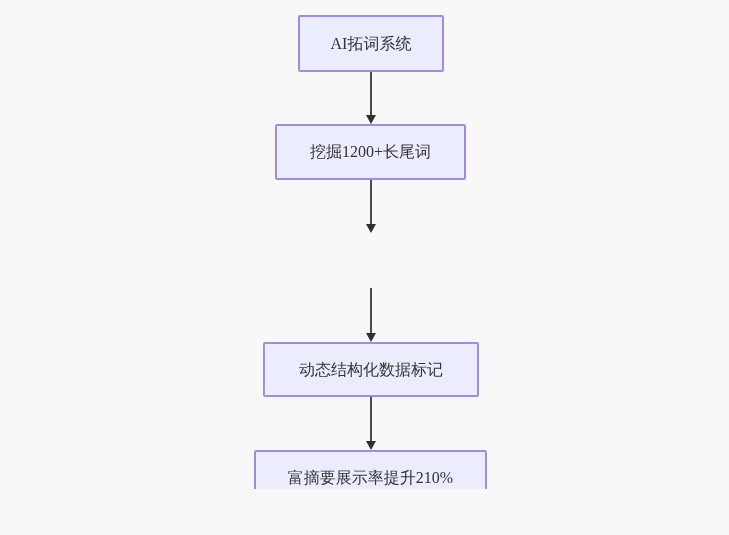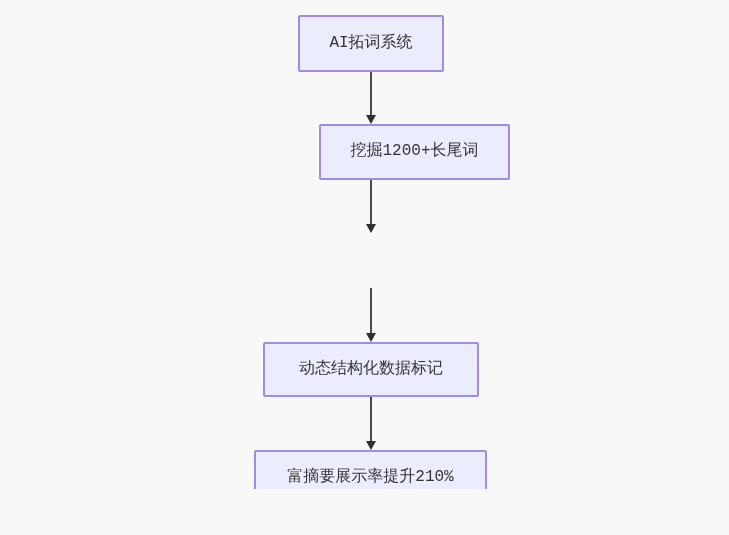--- a/index.html
+++ b/index.html
@@ -10,41 +10,41 @@
     --arrow-line: #4b4b4b;
     --arrow-head: #2f2f2f;
   }
   * { margin: 0; padding: 0; box-sizing: border-box; }
   html, body { background: var(--background); }
   .stage {
     position: relative;
     width: 729px;
     height: 489px;
     background: var(--background);
-    font-family: Liberation Mono, monospace;
+    font-family: Liberation Serif, serif;
     overflow: hidden;
   }
   .node {
     position: absolute;
     background: var(--node-fill);
     border: 2px solid var(--node-border);
     border-radius: 2px;
     display: flex;
     align-items: center;
     justify-content: center;
     text-align: center;
   }
   .node-label {
     font-size: 16px;
     color: var(--node-text);
     line-height: 1.2;
     white-space: nowrap;
   }
   .n1 { left: 298px; top: 15px;  width: 146px; height: 57px; }
-  .n2 { left: 275px; top: 124px; width: 191px; height: 56px; margin-left: 44px; }
+  .n2 { left: 275px; top: 124px; width: 191px; height: 56px; }
   .n3 { left: 260px; top: 233px; width: 221px; height: 55px; }
   .n4 { left: 263px; top: 342px; width: 216px; height: 55px; align-items: center; }
   .n5 { left: 254px; top: 450px; width: 233px; height: 56px; }
   .arrow {
     position: absolute;
     left: 366px;           
     width: 10px;
     display: flex;
     flex-direction: column;
     align-items: center;

